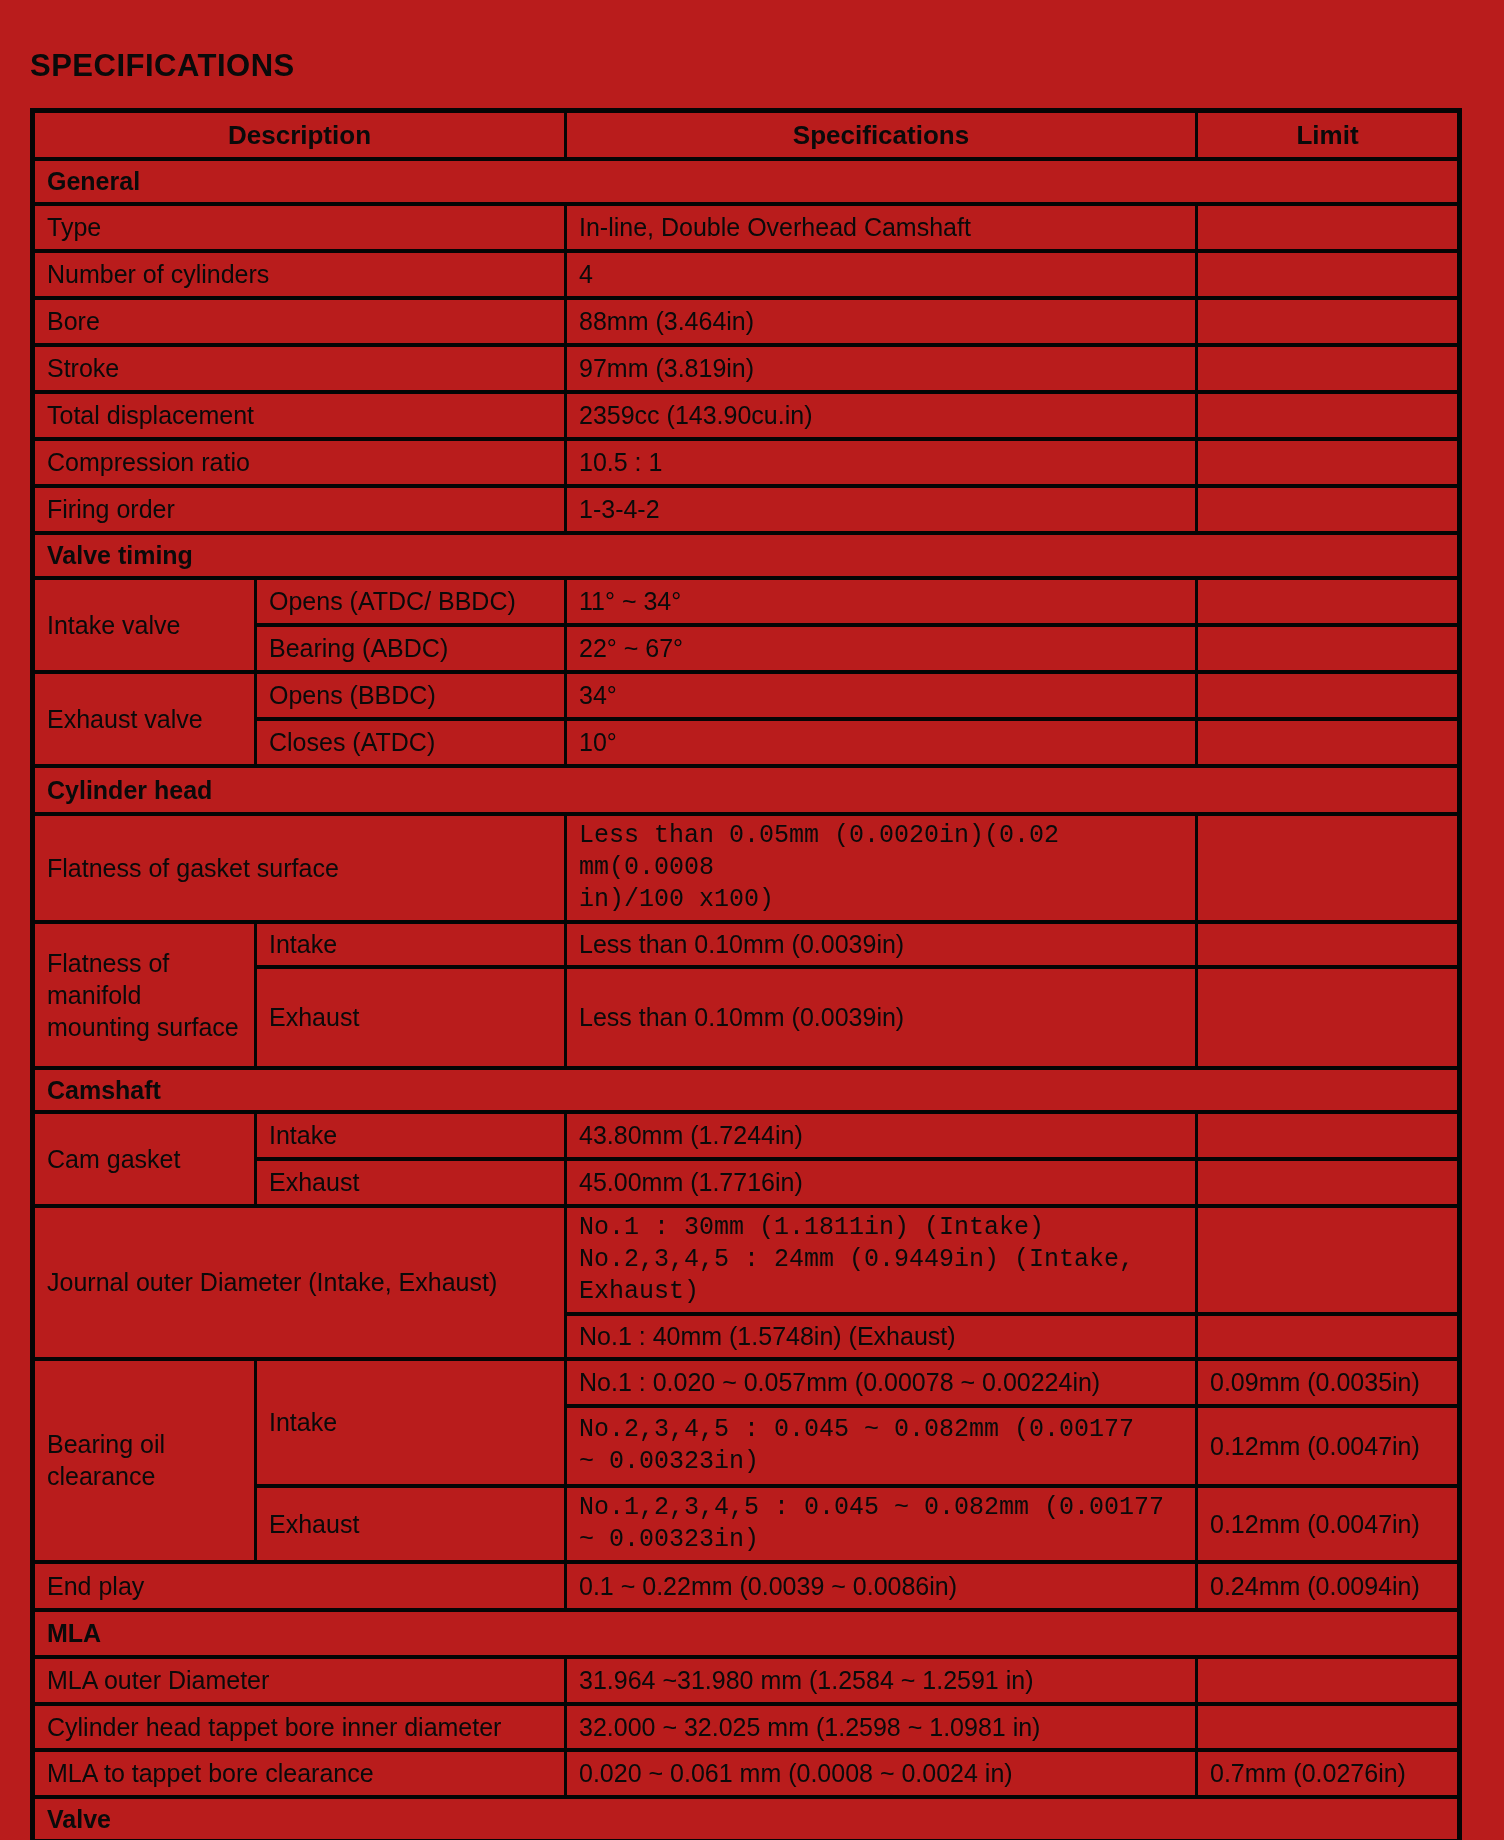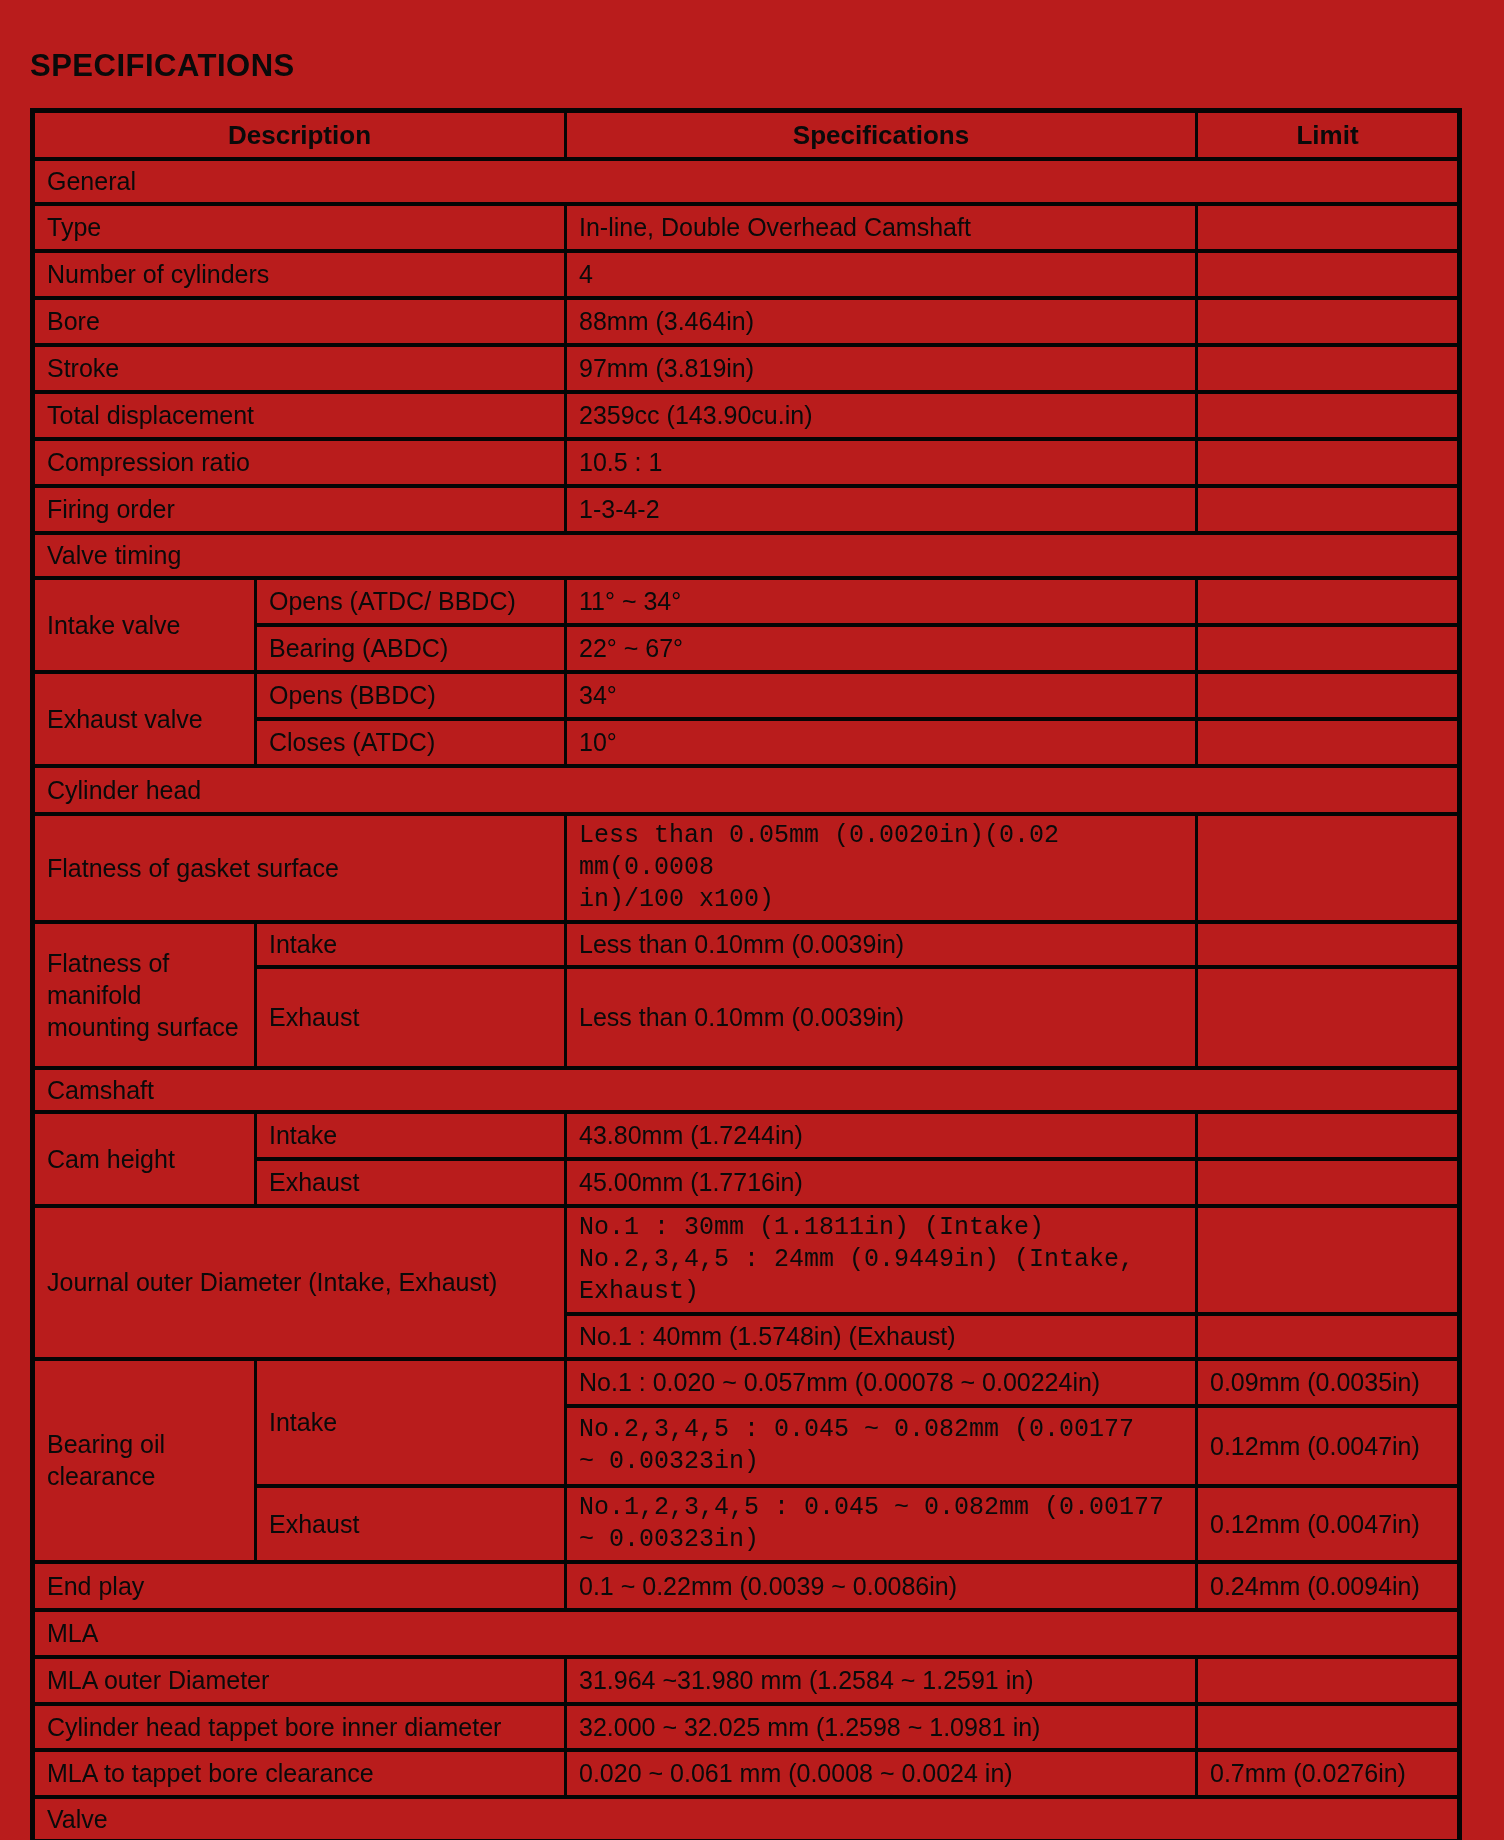--- a/index.html
+++ b/index.html
@@ -51,21 +51,21 @@
     vertical-align: middle;
     text-align: left;
     overflow: hidden;
   }
   .spec-table th {
     font-size: 26px;
     font-weight: bold;
     text-align: center;
   }
   .section-cell {
-    font-weight: normal;
+    font-weight: bold;
   }
   .limit-cell {
     padding-left: 10px;
     padding-right: 6px;
   }
   
   .rh48  { height: 48px; }
   .rh47  { height: 47px; }
   .rh46  { height: 46px; margin-top: 44px; }
   .rh45  { height: 45px; }
@@ -183,21 +183,21 @@
     <tr class="rh101">
       <td>Exhaust</td>
       <td>Less than 0.10mm (0.0039in)</td>
       <td class="limit-cell"></td>
     </tr>
 
     <tr class="rh43">
       <td colspan="4" class="section-cell">Camshaft</td>
     </tr>
     <tr class="rh47">
-      <td rowspan="2">Cam height</td>
+      <td rowspan="2">Cam gasket</td>
       <td>Intake</td>
       <td>43.80mm (1.7244in)</td>
       <td class="limit-cell"></td>
     </tr>
     <tr class="rh47">
       <td>Exhaust</td>
       <td>45.00mm (1.7716in)</td>
       <td class="limit-cell"></td>
     </tr>
     <tr class="rh81">

